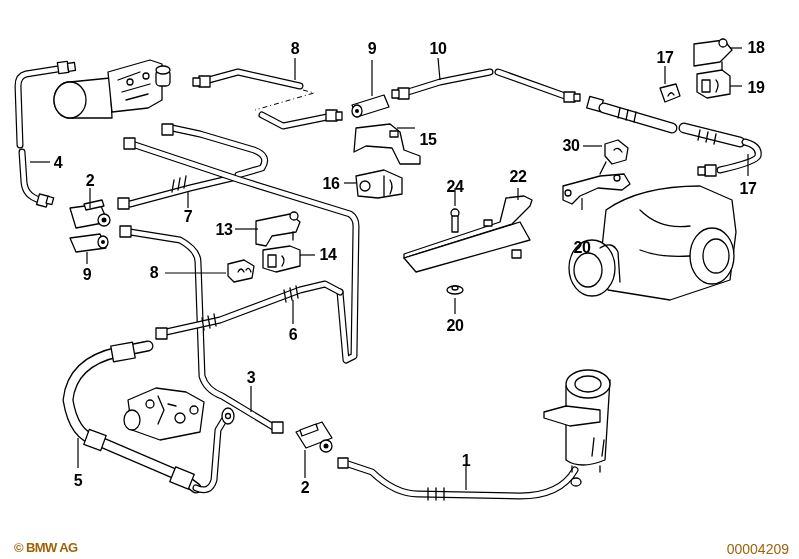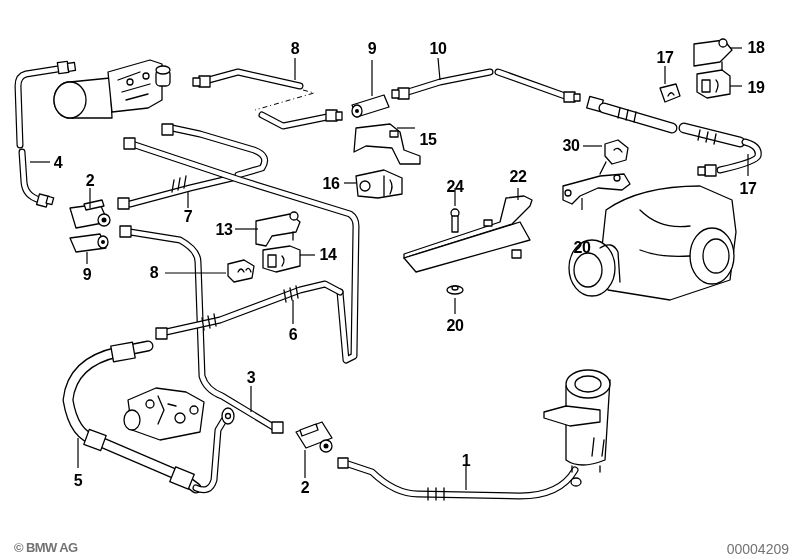--- a/index.html
+++ b/index.html
@@ -7,21 +7,21 @@
   #diagram { position: absolute; left: 0; top: 0; width: 799px; height: 559px; }
   .part-line { fill: none; stroke: #000; stroke-width: 1.3; stroke-linecap: round; stroke-linejoin: round; }
   .tube { fill: none; stroke: #000; stroke-width: 7; stroke-linecap: round; stroke-linejoin: round; }
   .tube-in { fill: none; stroke: #fff; stroke-width: 4.6; stroke-linecap: round; stroke-linejoin: round; }
   .hose { fill: none; stroke: #000; stroke-width: 11; stroke-linecap: round; stroke-linejoin: round; }
   .hose-in { fill: none; stroke: #fff; stroke-width: 8.4; stroke-linecap: round; stroke-linejoin: round; }
   .shape { fill: #fff; stroke: #000; stroke-width: 1.3; stroke-linejoin: round; }
   .leader { stroke: #000; stroke-width: 1.2; }
   .dash { stroke: #000; stroke-width: 1; stroke-dasharray: 5 3 1 3; fill: none; }
   .callout { position: absolute; font-size: 16px; font-weight: bold; color: #000; line-height: 1; transform: translate(-50%, -50%); white-space: nowrap; letter-spacing: -0.5px; }
-  .footer { position: absolute; font-size: 13px; color: #737373; }
+  .footer { position: absolute; font-size: 13px; color: #a16207; }
   #copyright { left: 14px; top: 540px; font-weight: bold; letter-spacing: -0.6px; }
   #diagram-number { right: 10px; top: 541px; font-size: 14px; text-align: right; }
 </style>
 </head>
 <body>
 
 <svg id="diagram" viewBox="0 0 799 559" xmlns="http://www.w3.org/2000/svg">
 
   <g>
     <path class="tube" d="M64 68 L26 74 Q18 76 18 86 L20 145"></path>

